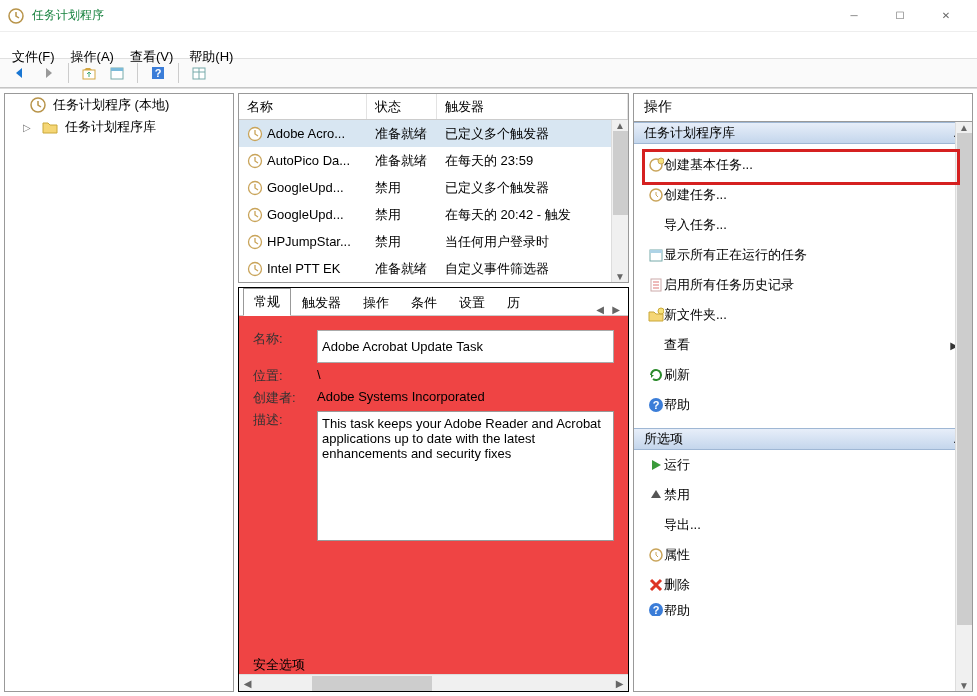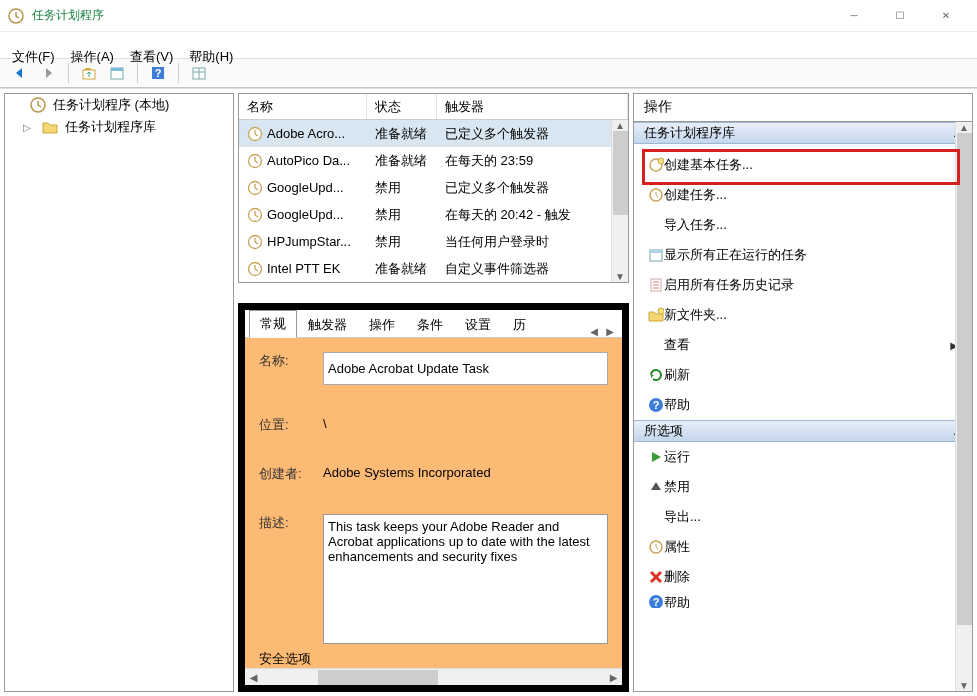--- a/index.html
+++ b/index.html
@@ -24,47 +24,47 @@
 
 .workspace { display: flex; height: calc(696px - 32px - 26px - 30px); border-top: 1px solid #ddd; }
 
 
 .leftpanel { width: 230px; border: 1px solid #999; margin: 4px 0 4px 4px; background: #fff; overflow: auto; }
 .tree-item { display: flex; align-items: center; height: 22px; padding: 0 6px; gap: 7px; cursor: pointer; font-size: 13px; }
 .treetoggle { width: 12px; font-size: 10px; color: #777; }
 .folder-icon { width: 16px; height: 16px; }
 
 
-.centerpanel { flex: 1; display: flex; flex-direction: column; margin: 4px 4px 4px 4px; gap: 20px; min-width: 0; }
+.centerpanel { flex: 1; display: flex; flex-direction: column; margin: 4px 4px 4px 4px; gap: 4px; min-width: 0; }
 
 
 .tasklist-wrap { flex: 0 0 190px; border: 1px solid #999; background: #fff; display: flex; flex-direction: column; }
 .tl-header { display: flex; height: 26px; border-bottom: 1px solid #ccc; background: #fff; }
 .tl-header .col { padding: 4px 8px; border-right: 1px solid #e3e3e3; font-size: 13px; }
 .tl-body { flex: 1; overflow: hidden; position: relative; }
 .tl-row { display: flex; height: 27px; align-items: center; font-size: 13px; }
 .tl-row.sel { background: #d8e6f2; }
 .tl-row .cell { padding: 2px 8px; white-space: nowrap; overflow: hidden; text-overflow: ellipsis; display: flex; align-items: center; }
 .col-name { width: 128px; }
 .col-state { width: 70px; }
 .col-trig { flex: 1; }
 .row-icon { width: 16px; height: 16px; margin-right: 4px; flex-shrink: 0; }
 .tl-scroll { position: absolute; right: 0; top: 0; bottom: 0; width: 17px; background: #f0f0f0; border-left: 1px solid #ddd; display: flex; flex-direction: column; justify-content: space-between; align-items: center; font-size: 10px; color: #666; }
 .tl-scroll .thumb { width: 15px; flex: 0.6; background: #cdcdcd; margin: 0 1px; }
 .tl-scroll .space { flex: 0.4; }
 
 
-.detail-wrap { flex: 1; border: 7px solid #000000; background: #fdba74; display: flex; flex-direction: column; min-height: 0; }
+.detail-wrap { flex: 1; border: 1px solid #000000; background: #ef4444; display: flex; flex-direction: column; min-height: 0; }
 .tab-strip { height: 28px; display: flex; align-items: flex-end; background: #fff; border-bottom: 1px solid #ccc; padding: 0 4px; position: relative; }
 .tab { padding: 4px 10px; font-size: 13px; cursor: pointer; border: 1px solid transparent; border-bottom: none; margin-bottom: -1px; }
 .tab.active { border: 1px solid #999; border-bottom: 1px solid #fff; background: #fff; }
 .tab-nav { display: flex; gap: 0; margin-left: auto; font-size: 10px; color: #666; }
 .tab-nav span { width: 16px; text-align: center; cursor: pointer; }
 .detail-body { flex: 1; padding: 14px 14px 0 14px; overflow: hidden; position: relative; }
-.form-row { display: flex; margin-bottom: 31px; align-items: flex-start; font-size: 13px; }
+.form-row { display: flex; margin-bottom: 4px; align-items: flex-start; font-size: 13px; }
 .form-row label { width: 64px; color: #333; }
 .form-row .val { flex: 1; }
 .form-row input { width: 100%; border: 1px solid #aaa; padding: 8px 4px; font-size: 13px; font-family: inherit; }
 .form-row textarea { width: 100%; height: 130px; border: 1px solid #999; padding: 4px; font-size: 13px; font-family: inherit; resize: none; }
 .bottom-cut { position: absolute; bottom: 0; left: 14px; right: 20px; height: 18px; overflow: hidden; font-size: 13px; white-space: nowrap; }
 .detail-hscroll { height: 17px; background: #f0f0f0; border-top: 1px solid #ddd; display: flex; align-items: center; }
 .detail-hscroll .thumb { width: 120px; height: 15px; background: #cdcdcd; margin-left: 56px; }
 
 
 .rightpanel { width: 340px; border: 1px solid #999; margin: 4px 4px 4px 0; background: #fff; display: flex; flex-direction: column; }
@@ -364,21 +364,21 @@
       <div class="action-item">
         <span class="aicon">
             <svg width="16" height="16">
               <circle cx="8" cy="8" r="7" fill="#3b7dd8"></circle>
               <text x="8" y="12" text-anchor="middle" fill="#fff" font-size="11" font-weight="bold">?</text>
             </svg>
           </span>
         <span>帮助</span>
       </div>
 
-      <div class="section-header" style="margin-top:0">
+      <div class="section-header" style="margin-top:8px">
         <span>所选项</span>
         <span class="collapse">▲</span>
       </div>
       <div class="action-item">
         <span class="aicon">
             <svg width="14" height="14">
               <path d="M3 2 L12 7 L3 12 Z" fill="#3a9a3a"></path>
             </svg>
           </span>
         <span>运行</span>

